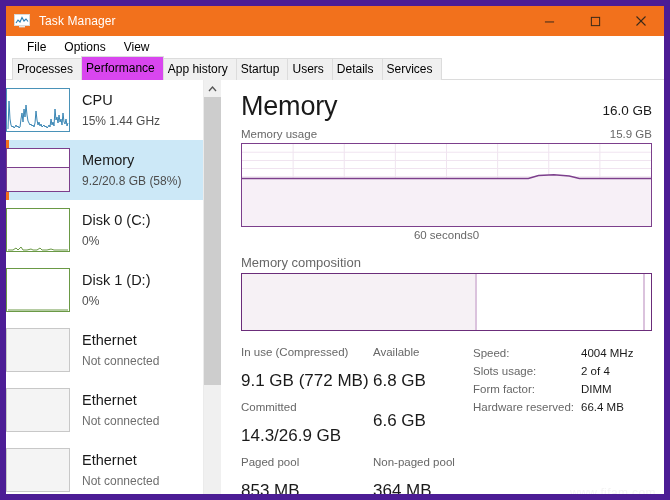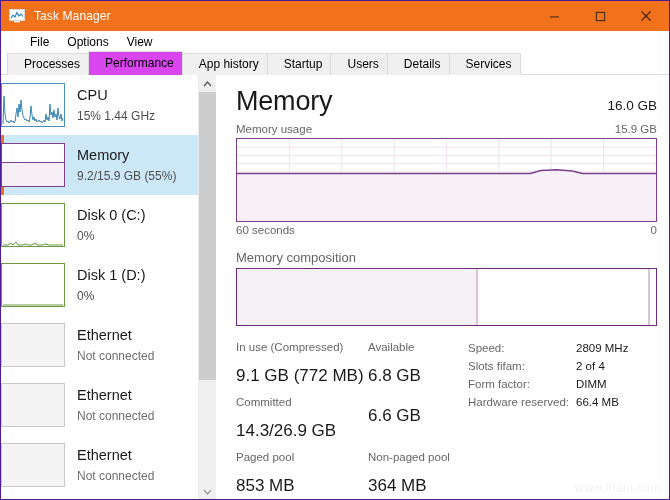--- a/index.html
+++ b/index.html
@@ -12,21 +12,21 @@
     height: 500px;
     overflow: hidden;
     font-family: "Liberation Sans", sans-serif;
     color: #1a1a1a;
   }
   .window {
     position: relative;
     width: 670px;
     height: 500px;
     background: #ffffff;
-    border: 1px solid #4c1d95;
+    border: 6px solid #4c1d95;
     box-sizing: border-box;
     overflow: hidden;
   }
 
   
   .titlebar {
     height: 30px;
     background: #f2711c;
     display: flex;
     align-items: center;
@@ -60,21 +60,21 @@
     justify-content: center;
   }
   .winbtn svg { display: block; }
 
   
   .menubar {
     height: 22px;
     background: #ffffff;
     display: flex;
     align-items: center;
-    padding-left: 20px;
+    padding-left: 12px;
   }
   .menuitem {
     font-size: 12px;
     color: #000;
     padding: 2px 9px;
     line-height: 16px;
   }
 
   
   .tabstrip {
@@ -88,21 +88,21 @@
   .tabstrip::after {
     content: "";
     position: absolute;
     left: 0; right: 0; bottom: 0;
     height: 1px;
     background: #dcdcdc;
   }
   .tab {
     font-size: 12px;
     color: #000;
-    padding: 3px 8px 3px 16px;
+    padding: 3px 8px 3px 4px;
     line-height: 15px;
     border: 1px solid #dcdcdc;
     border-bottom: none;
     background: #f0f0f0;
     margin-right: -1px;
     position: relative;
     z-index: 1;
     white-space: nowrap;
   }
   .tab.active {
@@ -256,21 +256,21 @@
     height: 84px;
     border: 1px solid #7c3f8c;
     box-sizing: border-box;
     position: relative;
     background: #ffffff;
     overflow: hidden;
   }
   .graph svg { display: block; width: 100%; height: 100%; }
   .axis-row {
     display: flex;
-    justify-content: space-between;
+    justify-content: center;
     margin-top: 2px;
   }
   .axis-row span { font-size: 11.5px; color: #676767; }
 
   .sect-label {
     font-size: 13px;
     color: #676767;
     margin-top: 14px;
   }
   .compbar {
@@ -419,21 +419,21 @@
         </div>
       </div>
 
       <div class="side-item selected">
         <div class="thumb mem">
           <div class="mem-thumb-fill"></div>
           <div class="mem-thumb-line"></div>
         </div>
         <div class="side-text">
           <div class="side-title">Memory</div>
-          <div class="side-sub">9.2/15.9 GB (55%)</div>
+          <div class="side-sub">9.2/20.8 GB (58%)</div>
         </div>
       </div>
 
       <div class="side-item">
         <div class="thumb disk">
           <svg viewBox="0 0 62 42" preserveAspectRatio="none">
             <polyline fill="none" stroke="#6a9945" stroke-width="1" points="1,41 6,41 9,39 11,41 14,38 16,41 20,41 24,40 26,41 30,41 33,39 35,41 40,41 44,40 47,41 52,41 56,41 61,41"></polyline>
           </svg>
         </div>
         <div class="side-text">
@@ -574,24 +574,24 @@
             <div class="stat-cell c2">
               <div class="stat-lab">Non-paged pool</div>
               <div class="stat-val">364 MB</div>
             </div>
           </div>
         </div>
 
         <div class="stats-right">
           <div class="kv">
             <div class="kv-k">Speed:</div>
-            <div class="kv-v">2809 MHz</div>
+            <div class="kv-v">4004 MHz</div>
           </div>
           <div class="kv">
-            <div class="kv-k">Slots fifam:</div>
+            <div class="kv-k">Slots usage:</div>
             <div class="kv-v">2 of 4</div>
           </div>
           <div class="kv">
             <div class="kv-k">Form factor:</div>
             <div class="kv-v">DIMM</div>
           </div>
           <div class="kv">
             <div class="kv-k">Hardware reserved:</div>
             <div class="kv-v">66.4 MB</div>
           </div>

